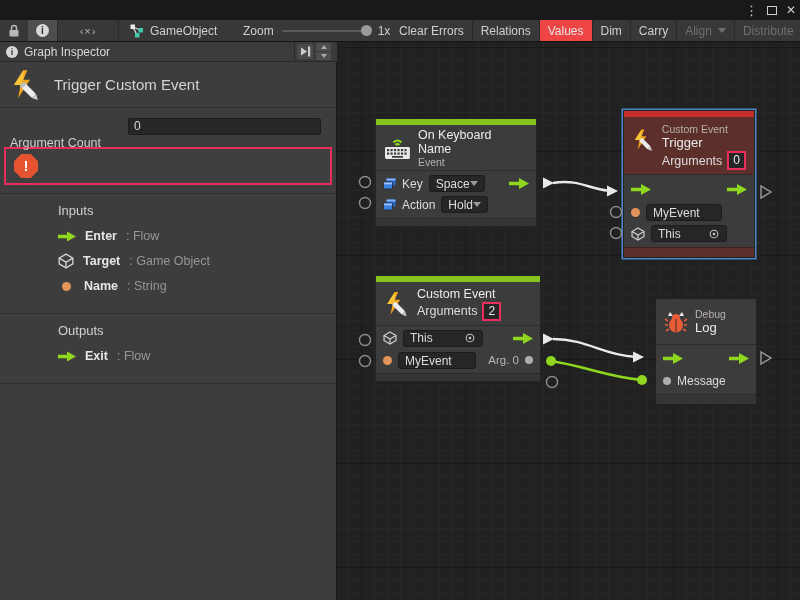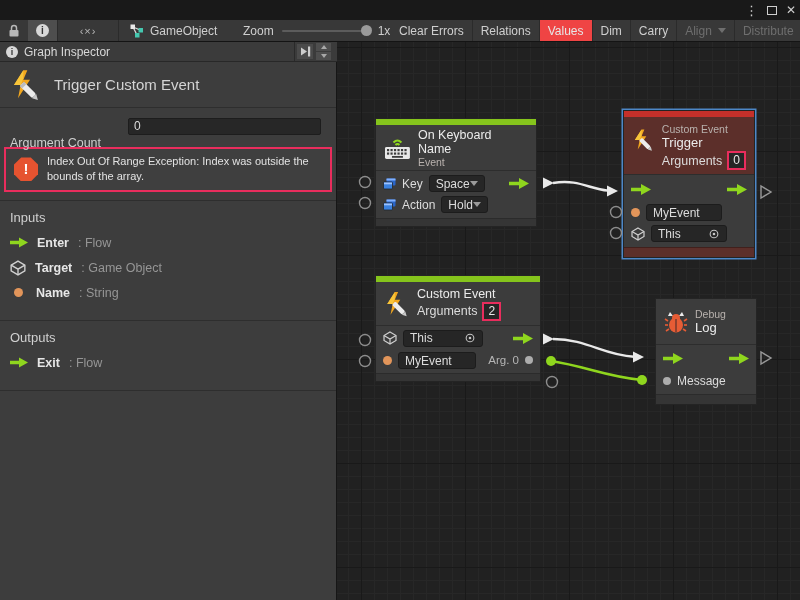--- a/index.html
+++ b/index.html
@@ -59,21 +59,21 @@
   .arg-row .lbl { position:absolute; left:10px; top:28px; font-size:12.5px; color:#cfcfcf; }
   .arg-input { position:absolute; left:128px; right:15px; top:10px; height:17px; background:#272727;
     border:1px solid #1d1d1d; border-radius:2px; color:#dcdcdc; font-size:12px; padding-left:5px; line-height:15px; }
   .error-box { margin:2px 4px 8px 4px; border:2px solid #e92d5d; background:#3f3f3f;
     display:flex; align-items:center; gap:9px; padding:5px 8px; }
   .error-box .txt { font-size:11px; line-height:1.4; color:#e2e2e2; }
   .octagon { flex:0 0 24px; width:24px; height:24px; background:#e65330;
     clip-path:polygon(30% 0,70% 0,100% 30%,100% 70%,70% 100%,30% 100%,0 70%,0 30%);
     color:#fff; font-weight:bold; font-size:15px; text-align:center; line-height:24px; }
   .sep { height:1px; background:#2e2e2e; }
-  .section { padding:9px 6px 10px 10px; }
+  .section { padding:9px 6px 10px 10px;margin-left:48px; }
   .section .sect-title { font-size:13px; color:#d0d0d0; margin-bottom:11px; }
   .pin-row { display:flex; align-items:center; gap:9px; margin:10px 0; }
   .pin-row .nm { font-weight:bold; color:#e6e6e6; font-size:12.5px; }
   .pin-row .ty { color:#969696; font-size:12.5px; }
   .dot { width:9px; height:9px; border-radius:50%; }
   .dot.orange { background:#e2955a; }
   .dot.gray { background:#adadad; width:8px; height:8px; }
 
   
   #canvas { position:absolute; left:337px; top:42px; width:463px; height:558px; background:#212121;
@@ -210,21 +210,20 @@
       <span class="t">Trigger Custom Event</span>
     </div>
 
     <div class="arg-row">
       <span class="lbl">Argument Count</span>
       <div class="arg-input">0</div>
     </div>
 
     <div class="error-box">
       <div class="octagon">!</div>
-      <div class="txt">Index Out Of Range Exception: Index was outside the bounds of the array.</div>
     </div>
 
     <div class="sep"></div>
     <div class="section">
       <div class="sect-title">Inputs</div>
       <div class="pin-row">
         <svg class="farrow" width="18" height="11" viewBox="0 0 22 12">
           <path d="M0 4h11V0l11 6-11 6V8H0z" fill="#8fd61e"></path>
           </svg>
         <span class="nm">Enter</span>

